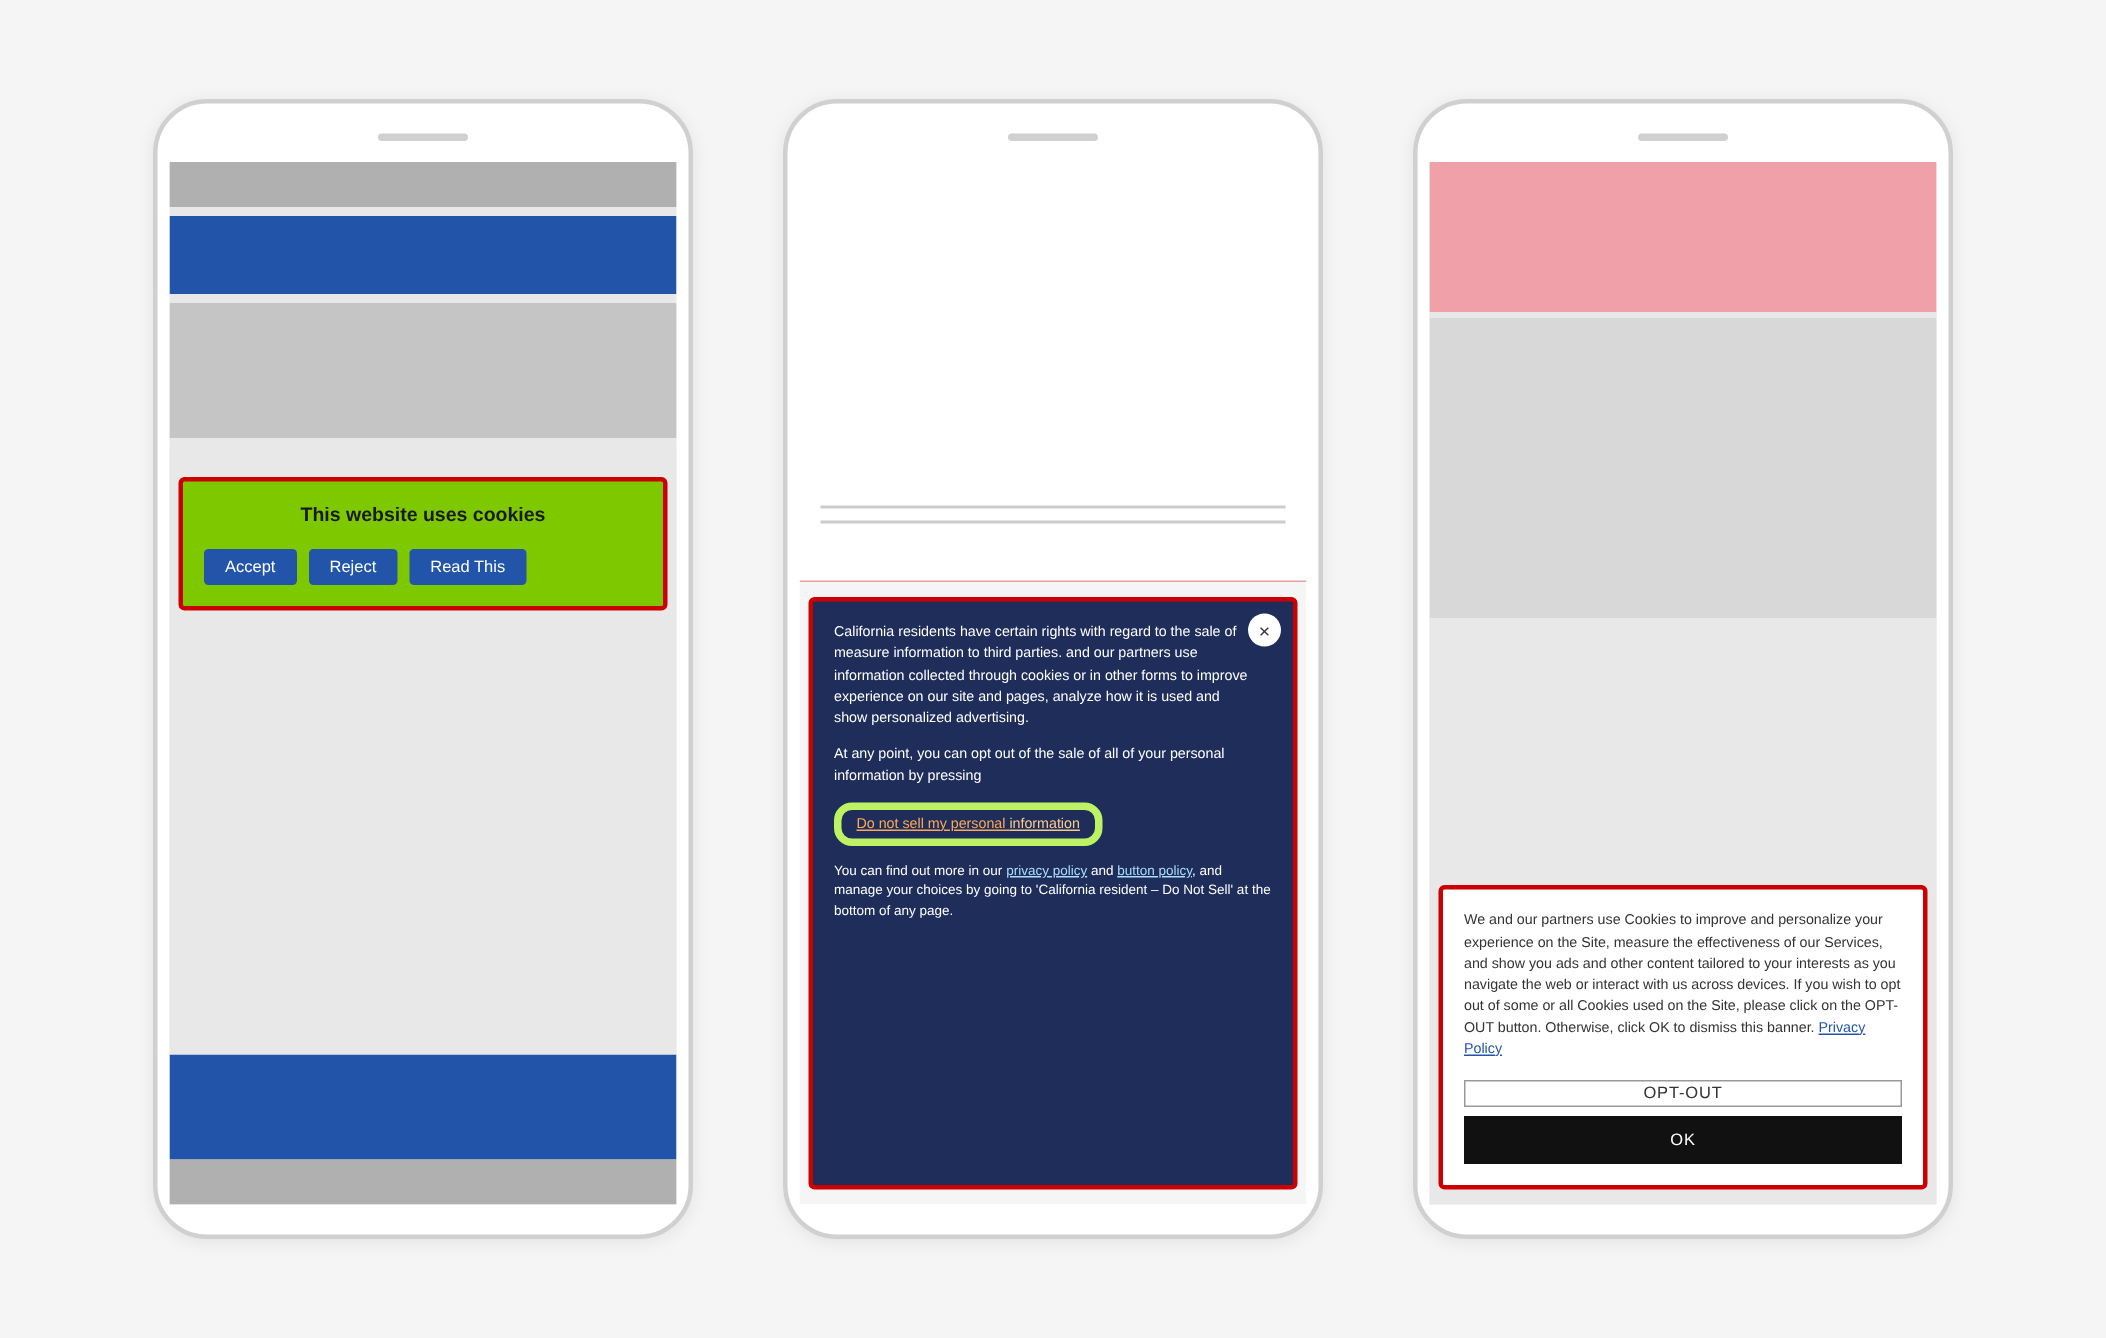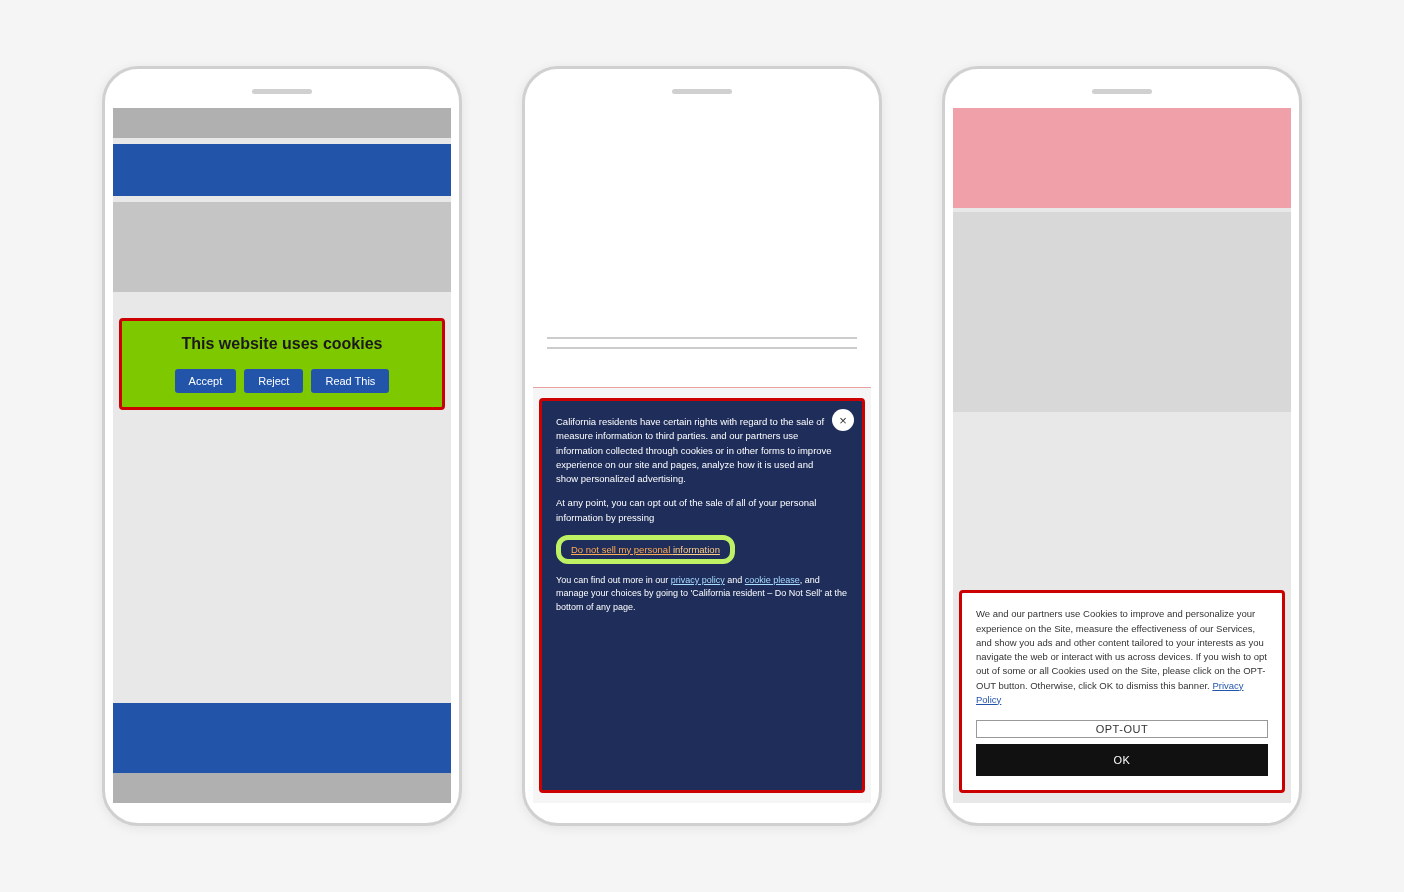--- a/index.html
+++ b/index.html
@@ -83,34 +83,33 @@
       border-radius: 4px;
       padding: 14px 14px 14px 14px;
       text-align: center;
       position: absolute;
       left: 6px;
       right: 6px;
       top: 20px;
     }
     .cookie-banner-1 .banner-title {
       font-weight: bold;
-      font-size: 16px;
+      font-size: 13px;
       color: #1a1a1a;
       margin-bottom: 8px;
     }
     .cookie-banner-1 .banner-text {
       font-size: 10px;
       color: #1a1a1a;
       line-height: 1.4;
       margin-bottom: 12px;
     }
     .cookie-banner-1 .btn-row {
       display: flex;
       gap: 8px;
-      justify-content: center;
       margin-top: 16px;
     }
     .cookie-banner-1 .btn-row button {
       background: #2255aa;
       color: white;
       border: none;
       border-radius: 3px;
       padding: 6px 14px;
       font-size: 11px;
       cursor: pointer;
@@ -319,21 +318,21 @@
           <div class="banner-text-2">
             <span>California residents have certain rights with regard to the sale of measure information to third parties.</span>
             <span> </span>
             <span>and our partners use information collected through cookies or in other forms to improve experience on our site and pages, analyze how it is used and show personalized advertising.</span>
           </div>
           <div class="banner-text-2">At any point, you can opt out of the sale of all of your personal information by pressing</div>
           <button class="do-not-sell-btn">
             <span>Do not sell my personal </span><span style="text-decoration:underline; color:#ffcc88;">information</span>
           </button>
           <div class="banner-text-3">
-            <span>You can find out more in our </span><a>privacy policy</a><span> and </span><a>cookie please</a><span>, and manage your choices by going to 'California resident – Do Not Sell' at the bottom of any page.</span>
+            <span>You can find out more in our </span><a>privacy policy</a><span> and </span><a>button policy</a><span>, and manage your choices by going to 'California resident – Do Not Sell' at the bottom of any page.</span>
           </div>
         </div>
       </div>
     </div>
   </div>
 </div>
 
 <div class="phone">
   <div class="phone-inner">
     <div class="phone3-content" style="position:relative;">

